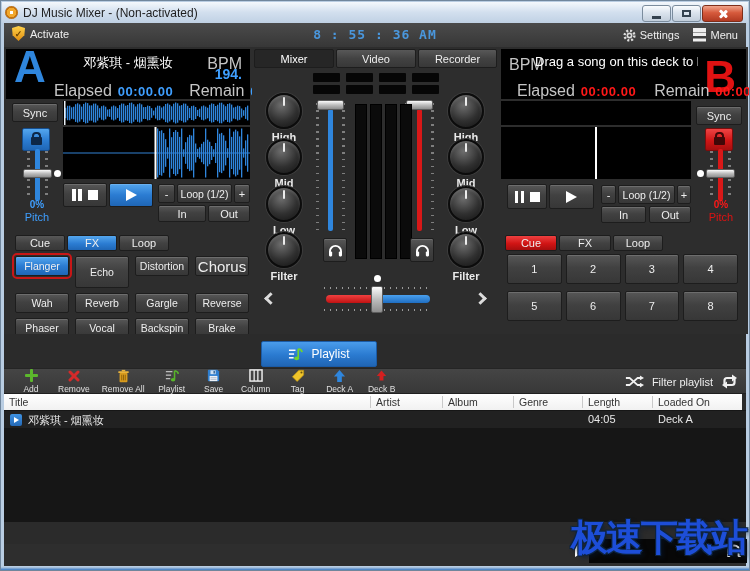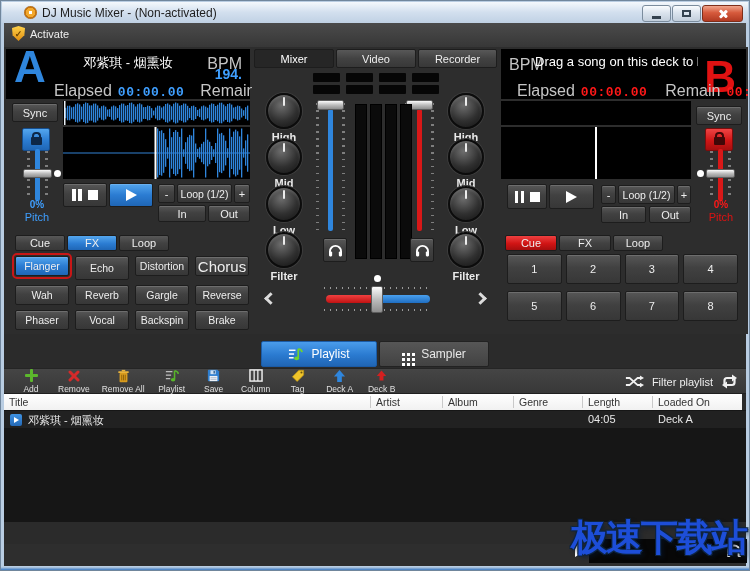--- a/index.html
+++ b/index.html
@@ -1,19 +1,19 @@
 <!DOCTYPE html>
 <html><head>
 <meta charset="utf-8">
 <style>
   html,body{margin:0;padding:0;background:#9aa7b4;font-family:"Liberation Sans",sans-serif;}
   #window{position:relative;width:750px;height:571px;margin:0 auto;background:#b9cde2;border:1px solid #70869c;box-sizing:border-box;overflow:hidden;}
   .abs{position:absolute;}
   
-  .titlebar{position:absolute;top:1px;left:1px;right:1px;height:21px;background:linear-gradient(#f4f8fc,#d2dfee 50%,#c0d1e4);display:flex;align-items:center;padding-left:22px;font-size:12px;color:#1d1d1d;}
+  .titlebar{position:absolute;top:1px;left:1px;right:1px;height:21px;background:linear-gradient(#f4f8fc,#d2dfee 50%,#c0d1e4);display:flex;align-items:center;padding-left:3px;font-size:12px;color:#1d1d1d;}
   .app-icon{width:13px;height:13px;border-radius:50%;background:radial-gradient(circle at 50% 50%,#fff 0 1.5px,#f2a82c 2px 4.5px,#c3730f 5px 6px,#7d3f07 6.5px);margin-right:5px;flex:0 0 auto;}
   .win-btns{position:absolute;top:3px;right:5px;display:flex;gap:1px;}
   .win-btn{width:29px;height:17px;border:1px solid #7b8c9d;border-radius:3px;background:linear-gradient(#fafcfe,#dbe4ee 45%,#c2cedb);display:flex;align-items:center;justify-content:center;box-sizing:border-box;cursor:default;}
   .win-btn.close{width:41px;background:linear-gradient(#f0a58c,#d65a3c 45%,#b13a22);border-color:#7e2e1a;}
   .glyph-min{width:9px;height:3px;background:#34424f;margin-top:7px;}
   .glyph-max{width:9px;height:7px;border:2px solid #34424f;box-sizing:border-box;}
   .glyph-x{position:relative;width:10px;height:10px;}
   .glyph-x::before,.glyph-x::after{content:"";position:absolute;left:4px;top:0;width:2.5px;height:10px;background:#fff;border-radius:1px;}
   .glyph-x::before{transform:rotate(45deg);}
   .glyph-x::after{transform:rotate(-45deg);}
@@ -29,21 +29,21 @@
   .top-item{display:flex;align-items:center;gap:4px;cursor:pointer;}
   .burger{width:13px;height:12px;border-top:2.5px solid #eee;box-shadow:0 4px 0 -1.5px #eee inset;position:relative;}
   .burger::after{content:"";position:absolute;left:0;top:3px;width:13px;height:2.5px;background:#eee;box-shadow:0 5.5px 0 #eee;}
   
   .btn{background:linear-gradient(#575757,#414141 45%,#373737);border:1px solid #1d1d1d;box-shadow:inset 0 1px 0 rgba(255,255,255,.14);color:#eee;border-radius:2px;font-size:11px;display:flex;align-items:center;justify-content:center;box-sizing:border-box;cursor:pointer;}
   .btn.blue{background:linear-gradient(#54a6ee,#2b7cd2 50%,#1f66b6);}
   .btn.hl{outline:2px solid #c81717;outline-offset:1px;}
   .deck{background:#2d2d2d;}
   .deck-header{background:#000;}
   .lbl{color:#c5c5c5;font-size:16px;}
-  .timeval{font-family:Liberation Mono, monospace;font-weight:bold;font-size:13px;letter-spacing:0.5px;}
+  .timeval{font-family:Liberation Sans, sans-serif;font-weight:bold;font-size:13px;letter-spacing:0.5px;}
   .bluev{color:#3f9fff;text-align:center;}
   .redv{color:#ff1818;}
   .wavebox{background:#000;overflow:hidden;}
   .vticks{width:3px;background:repeating-linear-gradient(to bottom,#7e7e7e 0 1.5px,transparent 1.5px 7px);}
   .hdots{height:2px;background:repeating-linear-gradient(90deg,#9a9a9a 0 1.5px,transparent 1.5px 6px);}
   .slider-handle{background:linear-gradient(#fbfbfb,#bdbdbd 50%,#8f8f8f);border:1px solid #5c5c5c;border-radius:2px;box-sizing:border-box;cursor:pointer;}
   .wdot{width:7px;height:7px;border-radius:50%;background:#fff;}
   .lockbtn{display:flex;align-items:flex-start;justify-content:center;border-radius:2px;cursor:pointer;}
   .lock{position:relative;width:11px;height:8px;border-radius:1px;margin-top:8px;}
   .lock::before{content:"";position:absolute;left:1px;top:-5px;width:9px;height:6px;border:2px solid;border-bottom:none;border-radius:4px 4px 0 0;box-sizing:border-box;border-color:inherit;}
@@ -107,20 +107,35 @@
         </div>
     </div>
   </div>
 
   <div class="app">
 
     <div class="topbar">
       <div class="activate">
         <span class="shield">✓</span>
         <span>Activate</span>
+      </div>
+      <div class="clock">8 : 55 : 36 AM</div>
+      <div class="top-right">
+        <div class="top-item">
+          <svg width="13" height="13" viewBox="0 0 16 16">
+              <circle cx="8" cy="8" r="6" fill="none" stroke="#ddd" stroke-width="3" stroke-dasharray="2.5 2.2"></circle>
+              <circle cx="8" cy="8" r="3.6" fill="#ddd"></circle>
+              <circle cx="8" cy="8" r="1.5" fill="#3a3a3a"></circle>
+            </svg>
+          <span>Settings</span>
+        </div>
+        <div class="top-item">
+          <span class="burger"></span>
+          <span>Menu</span>
+        </div>
       </div>
     </div>
 
     <div class="abs" style="top:24px;left:0;right:0;height:287px;">
 
       <div class="abs deck" style="left:0;top:0;width:248px;height:287px;border-right:1px solid #191919;">
         <div class="abs deck-header" style="left:2px;top:2px;width:244px;height:50px;">
           <span class="abs" style="left:8px;top:-4px;font-size:44px;font-weight:bold;color:#2f86dd;line-height:1;">A</span>
           <div class="abs" style="left:44px;right:44px;top:5px;text-align:center;font-size:13px;color:#fff;white-space:nowrap;overflow:hidden;">邓紫琪 - 烟熏妆</div>
           <span class="abs lbl" style="right:8px;top:6px;">BPM</span>
@@ -330,21 +345,21 @@
             <span>FX</span>
           </div>
         <div class="abs tab" style="left:115px;top:188px;width:50px;height:16px;">
             <span>Loop</span>
           </div>
 
         <div class="abs" style="left:11px;top:209px;width:234px;display:grid;grid-template-columns:repeat(4,1fr);gap:5px 6px;">
           <div class="btn blue hl" style="height:20px;font-size:10.5px;">
               <span>Flanger</span>
             </div>
-          <div class="btn" style="height:24px;font-size:10.5px;text-align:center;">
+          <div class="btn" style="height:32px;font-size:10.5px;text-align:center;">
               <span>Echo</span>
             </div>
           <div class="btn" style="height:20px;font-size:10.5px;">
               <span>Distortion</span>
             </div>
           <div class="btn" style="height:20px;font-size:15px;">
               <span>Chorus</span>
             </div>
           <div class="btn" style="height:20px;font-size:10.5px;">
               <span>Wah</span>
@@ -572,24 +587,20 @@
             <g stroke="#fff" stroke-width="1.6">
               <line x1="1" y1="3.5" x2="8" y2="3.5"></line>
               <line x1="1" y1="7.5" x2="6.5" y2="7.5"></line>
               <line x1="1" y1="11.5" x2="6" y2="11.5"></line>
             </g>
             <rect x="10" y="2" width="1.8" height="9.5" fill="#6fd32e"></rect>
             <ellipse cx="9.2" cy="12" rx="2.6" ry="2" fill="#6fd32e"></ellipse>
             <path d="M11 2 q3.6 .6 4 3.4" fill="none" stroke="#6fd32e" stroke-width="1.8"></path>
           </svg>
         <span>Playlist</span>
-      </div>
-      <div class="abs pltab sampler" style="left:375px;top:7px;width:110px;height:26px;">
-        <span class="grid-icon"></span>
-        <span>Sampler</span>
       </div>
 
       <div class="pltoolbar">
         <div class="tb-item">
           <span class="tb-icon">
               <svg width="13" height="13" viewBox="0 0 13 13">
                 <rect x="5" y="0" width="3" height="13" rx="1" fill="#5cb82c"></rect>
                 <rect x="0" y="5" width="13" height="3" rx="1" fill="#5cb82c"></rect>
               </svg>
             </span>

